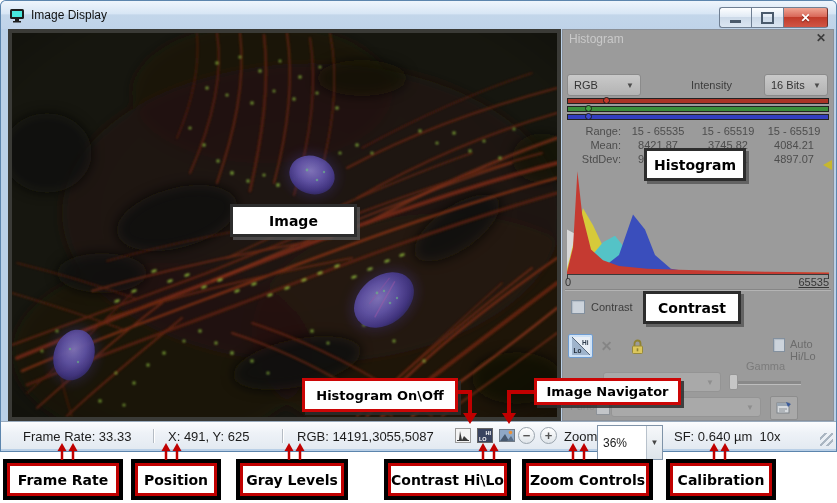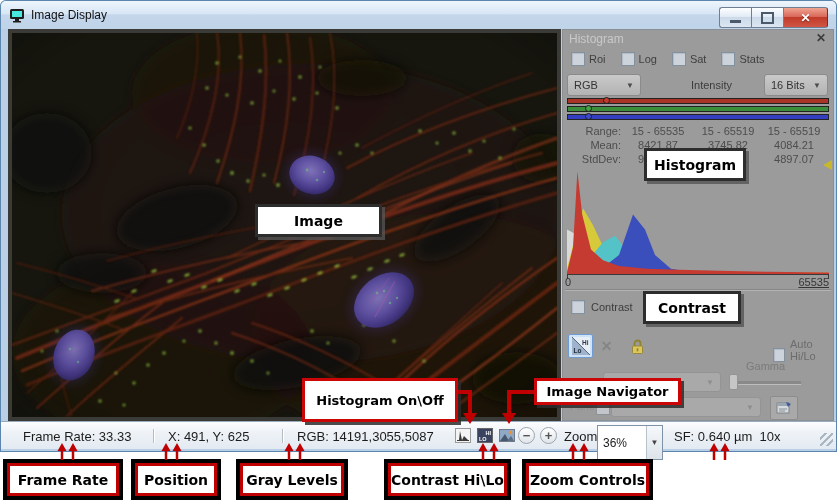--- a/index.html
+++ b/index.html
@@ -59,21 +59,21 @@
   .ax-max{position:absolute;right:4px;top:246px;color:#353535;text-decoration:underline;}
   .yellow-marker{position:absolute;right:1px;top:130px;width:0;height:0;
       border-top:5px solid transparent;border-bottom:5px solid transparent;border-right:9px solid #c6b72f;}
   .panel-sep{position:absolute;left:2px;top:260px;width:266px;height:1px;background:#b4b4b4;box-shadow:0 -1px 0 #868686;}
   .contrast-row{position:absolute;left:8px;top:270px;display:flex;align-items:center;gap:6px;color:#3d3d3d;}
   .btn{box-sizing:border-box;width:25px;height:24px;display:flex;align-items:center;justify-content:center;
        border:1px solid transparent;border-radius:2px;}
   .btn-hilo{position:absolute;left:5px;top:304px;border:1px solid #6f9cd0;background:#cfe2f6;}
   .btn-x{position:absolute;left:31px;top:304px;color:#858585;font-size:14px;font-weight:bold;}
   .btn-lock{position:absolute;left:62px;top:304px;}
-  .auto-hilo{position:absolute;left:175px;top:308px;display:flex;align-items:flex-end;gap:5px;color:#6c6c6c;padding-left:35px;}
+  .auto-hilo{position:absolute;left:175px;top:308px;display:flex;align-items:flex-start;gap:5px;color:#6c6c6c;padding-left:35px;}
   .gamma{position:absolute;left:183px;top:330px;color:#7b7b7b;}
   .dd-dim{background:#a9a9a9;border-color:#949494;color:#8b8b8b;}
   .dd-dim .arrow{color:#8e8e8e;}
   .dd1{position:absolute;left:40px;top:342px;width:118px;height:20px;}
   .slider{position:absolute;left:166px;top:344px;width:72px;height:16px;}
   .slider .track{position:absolute;left:0;top:7px;width:100%;height:3px;background:#898989;border-bottom:1px solid #bdbdbd;}
   .slider .thumb{position:absolute;left:0;top:0;width:9px;height:16px;background:#c6c6c6;border:1px solid #949494;border-radius:2px;box-sizing:border-box;}
   .func-row{position:absolute;left:0px;top:366px;width:100%;height:24px;}
   .func-lbl{position:absolute;left:7px;top:4px;color:#8d8d8d;}
   .func-box{position:absolute;left:33px;top:2px;width:12px;height:15px;background:#c2c5c9;border:1px solid #8d9298;}
@@ -94,21 +94,21 @@
   .zoom-dd .val{padding-left:5px;flex:1;}
   .zoom-dd .btn-arrow{width:15px;height:100%;border-left:1px solid #b8c2cc;display:flex;align-items:center;justify-content:center;font-size:8px;color:#444;background:linear-gradient(#f6f8fa,#dde4ea);}
   .grip{position:absolute;right:3px;bottom:3px;width:13px;height:13px;
         background:repeating-linear-gradient(135deg,transparent 0 3px,#aab6c2 3px 5px);}
   
   .co{position:absolute;background:#fff;color:#000;text-align:center;z-index:40;box-sizing:border-box;
       font:bold 14px "DejaVu Sans",sans-serif;display:flex;align-items:center;justify-content:center;white-space:pre;}
   .co-dark{border:3px solid #2d2d2d;box-shadow:3px 3px 0 rgba(85,85,85,.8);}
   .co-red{border:3px solid #cc0606;box-shadow:3px 3px 0 rgba(45,45,45,.85);}
   .co-image{left:238px;top:200px;width:127px;height:33px;}
-  .co-honoff{left:302px;top:378px;width:156px;height:44px;font-size:13px;}
+  .co-honoff{left:302px;top:378px;width:156px;height:34px;font-size:13px;}
   .co-nav{left:534px;top:378px;width:147px;height:27px;font-size:13px;}
   .co-bottom{position:absolute;top:459px;height:41px;background:#000;padding:4px;z-index:40;box-sizing:border-box;}
   .co-bottom-inner{height:100%;box-sizing:border-box;border:3px solid #c00000;background:#fff;
       font:bold 14px "DejaVu Sans",sans-serif;display:flex;align-items:center;justify-content:center;white-space:pre;padding:0 5px;}
   .co-frate{left:3px;width:120px;}
   .co-pos{left:131px;width:90px;}
   .co-gray{left:236px;width:112px;}
   .co-chilo{left:384px;width:127px;}
   .co-zoomc{left:522px;width:131px;}
   .co-calib{left:666px;width:110px;}
@@ -321,47 +321,29 @@
               <circle cx="372" cy="258" r="1.2"></circle>
           <circle cx="385" cy="265" r="1.2"></circle>
               <circle cx="58" cy="316" r="1.3"></circle>
               <circle cx="66" cy="329" r="1.2"></circle>
         </g>
       </g>
       <rect width="545" height="384" fill="url(#vin)"></rect>
       <rect width="545" height="384" fill="rgba(22,22,16,0.16)"></rect>
     </svg>
 
-    <div class="co co-dark co-image" style="left:243px;top:171px;">
+    <div class="co co-dark co-image" style="left:218px;top:171px;">
       <span>Image</span>
     </div>
   </div>
 
   <div class="panel">
     <div class="panel-header">
       <span class="panel-title">Histogram</span>
       <span class="panel-close">✕</span>
-    </div>
-    <div class="checkbox-row">
-      <span class="cb-item">
-            <span class="cb"></span>
-            <span>Roi</span>
-          </span>
-      <span class="cb-item">
-            <span class="cb"></span>
-            <span>Log</span>
-          </span>
-      <span class="cb-item">
-            <span class="cb"></span>
-            <span>Sat</span>
-          </span>
-      <span class="cb-item">
-            <span class="cb"></span>
-            <span>Stats</span>
-          </span>
     </div>
     <div class="dd dd-rgb">
       <span>RGB</span>
       <span class="arrow">▼</span>
     </div>
     <span class="intensity">Intensity</span>
     <div class="dd dd-bits">
       <span>16 Bits</span>
       <span class="arrow">▼</span>
     </div>
@@ -533,20 +515,23 @@
     </div>
 <div class="co-bottom co-gray">
       <div class="co-bottom-inner"><span>Gray Levels</span></div>
     </div>
 <div class="co-bottom co-chilo">
       <div class="co-bottom-inner"><span>Contrast Hi\Lo</span></div>
     </div>
 <div class="co-bottom co-zoomc">
       <div class="co-bottom-inner"><span>Zoom Controls</span></div>
     </div>
+<div class="co-bottom co-calib">
+      <div class="co-bottom-inner"><span>Calibration</span></div>
+    </div>
 
 <svg class="overlay">
   <g stroke="#c00000" stroke-width="4" fill="none">
     <path d="M458,392 H470 V413"></path>
     <path d="M534,392 H509 V413"></path>
   </g>
   <g fill="#c00000">
     <polygon points="463,413 477,413 470,424"></polygon>
     <polygon points="502,413 516,413 509,424"></polygon>
   </g>

